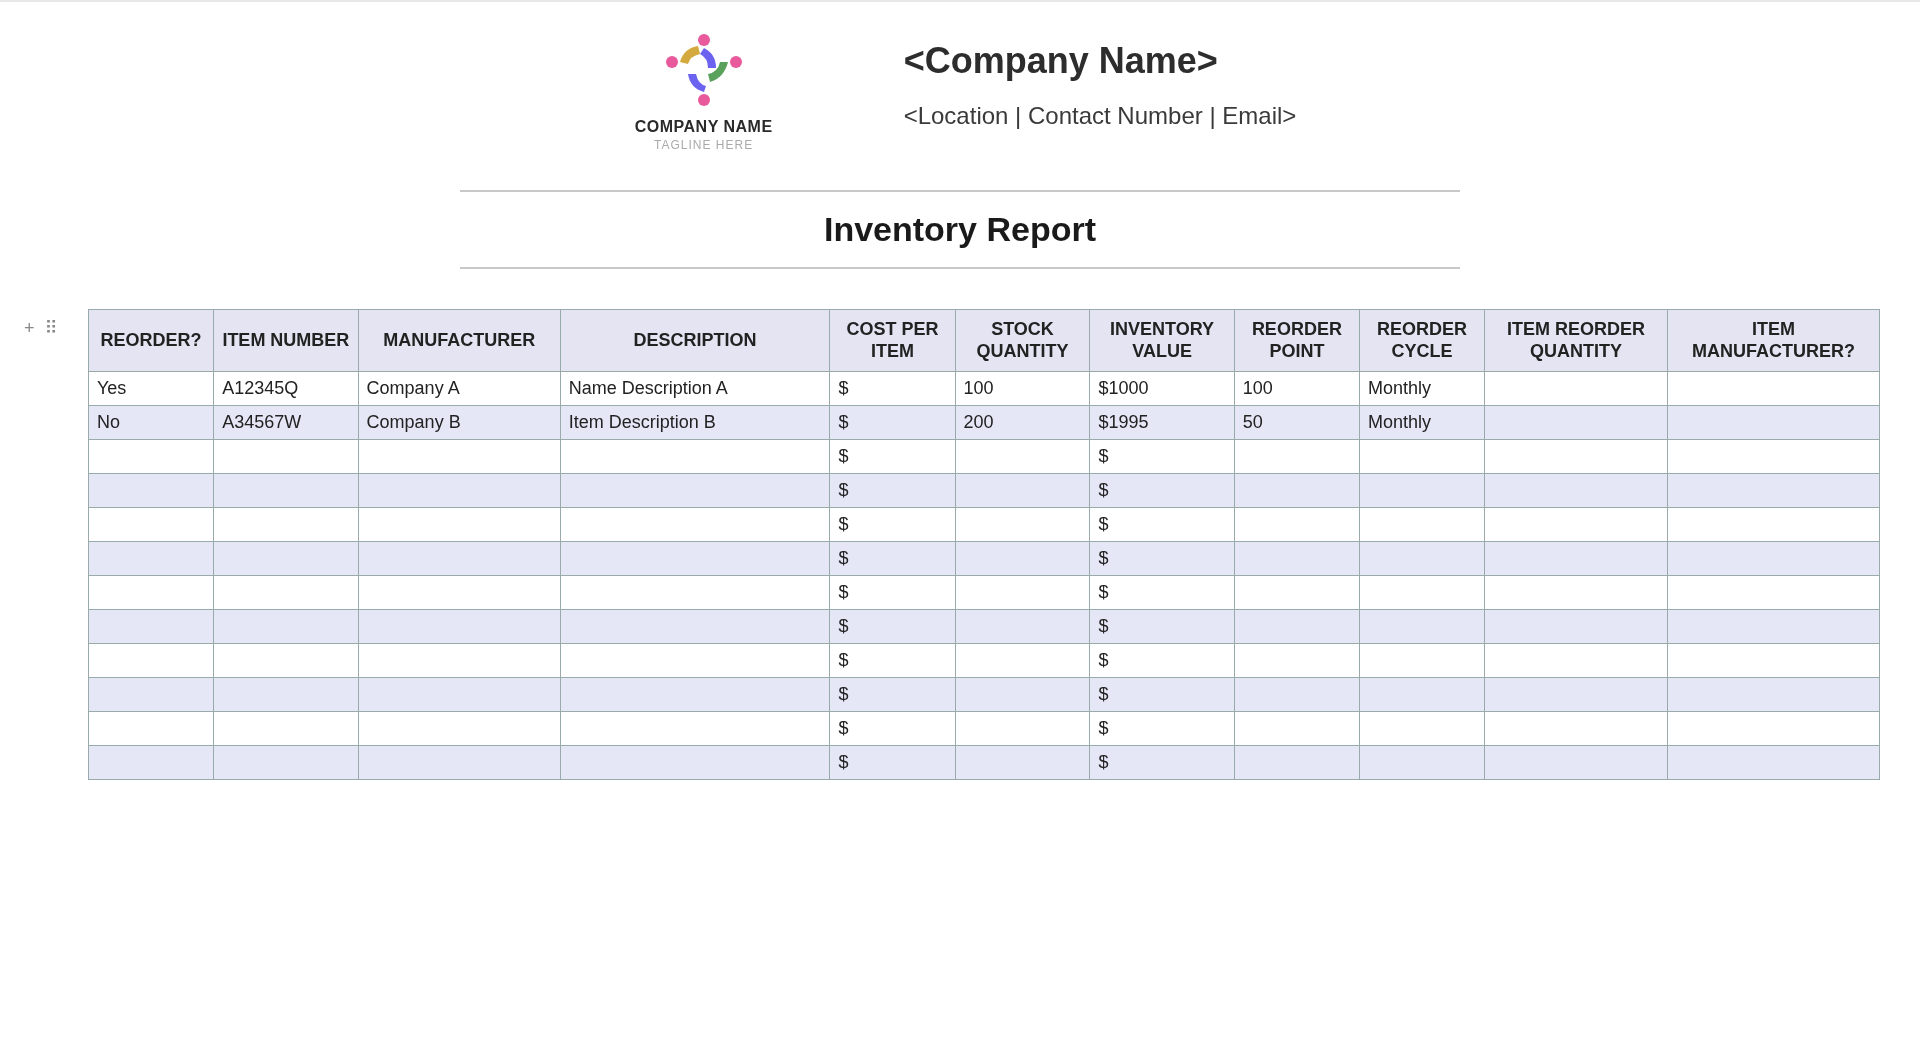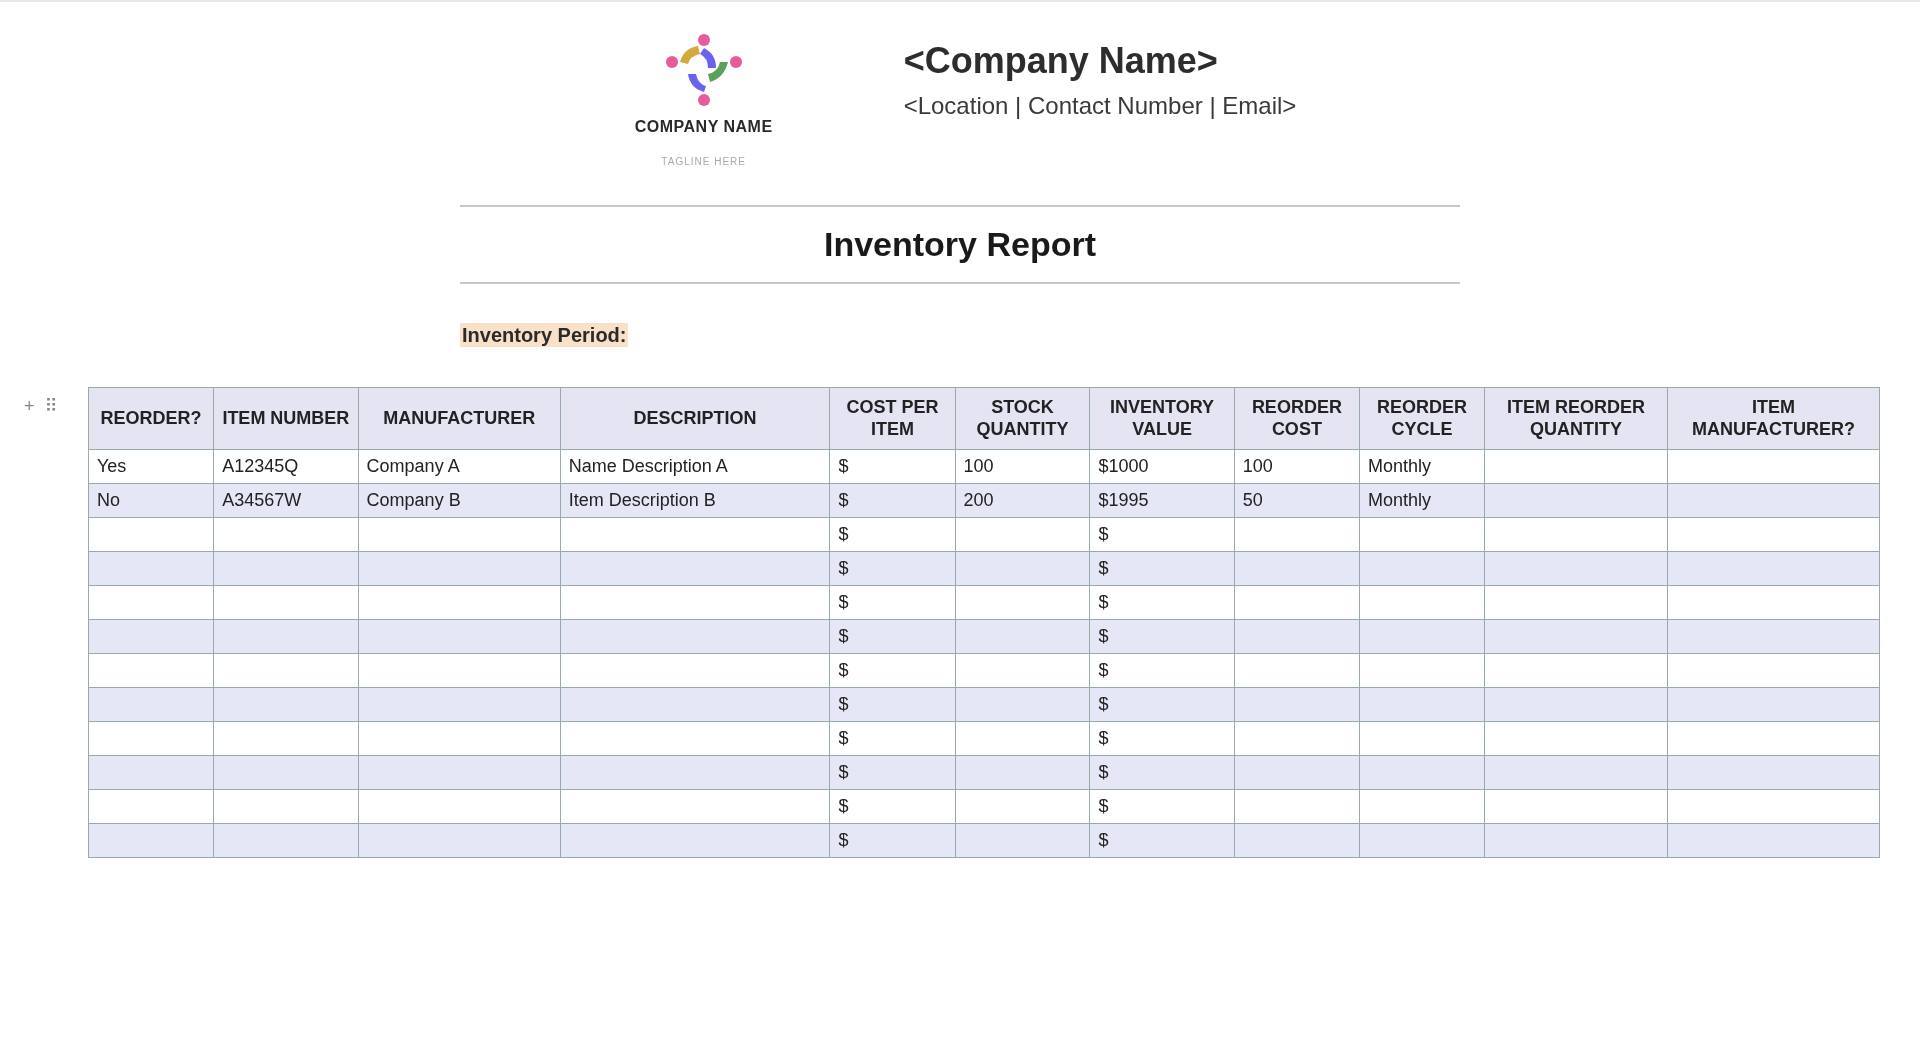--- a/index.html
+++ b/index.html
@@ -32,38 +32,38 @@
   }
   .logo-icon { width: 100px; height: 80px; }
   .logo-name {
     font-weight: 700;
     font-size: 16px;
     letter-spacing: 0.5px;
     margin-top: 6px;
     color: #2a2a2a;
   }
   .logo-tagline {
-    font-size: 10px;
+    font-size: 12px;
     letter-spacing: 1px;
     color: #aaa;
-    margin-top: 20px;
+    margin-top: 2px;
   }
   .company-block {
     text-align: left;
     padding-top: 8px;
   }
   .company-name {
     font-size: 36px;
     font-weight: 700;
     color: #2d2d2d;
   }
   .company-contact {
     font-size: 24px;
     color: #3a3a3a;
-    margin-top: 10px;
+    margin-top: 20px;
   }
   .title-wrap {
     width: 1000px;
     margin: 38px auto 0 auto;
   }
   .hr-line {
     border: none;
     border-top: 2px solid #c8c8c8;
     margin: 0;
   }
@@ -175,23 +175,20 @@
     </div>
   </div>
 
   <div class="title-wrap">
     <hr class="hr-line">
     <div class="report-title">Inventory Report</div>
     <hr class="hr-line">
   </div>
 
   <div class="meta-block">
-    <div class="meta-line">
-      <span class="meta-label meta-period-label">Inventory Period:</span>
-    </div>
   </div>
 
   <div class="table-zone">
     <div class="row-handle">
       <span>+</span>
       <span>⠿</span>
     </div>
 
     <table class="inventory">
       <colgroup>
@@ -209,21 +206,21 @@
       </colgroup>
       <thead>
         <tr>
           <th>REORDER?</th>
           <th>ITEM NUMBER</th>
           <th>MANUFACTURER</th>
           <th>DESCRIPTION</th>
           <th>COST PER ITEM</th>
           <th>STOCK QUANTITY</th>
           <th>INVENTORY VALUE</th>
-          <th>REORDER COST</th>
+          <th>REORDER POINT</th>
           <th>REORDER CYCLE</th>
           <th>ITEM REORDER QUANTITY</th>
           <th>ITEM MANUFACTURER?</th>
         </tr>
       </thead>
       <tbody id="inv-body">
           <tr>
             <td>Yes</td>
             <td>A12345Q</td>
             <td>Company A</td>

